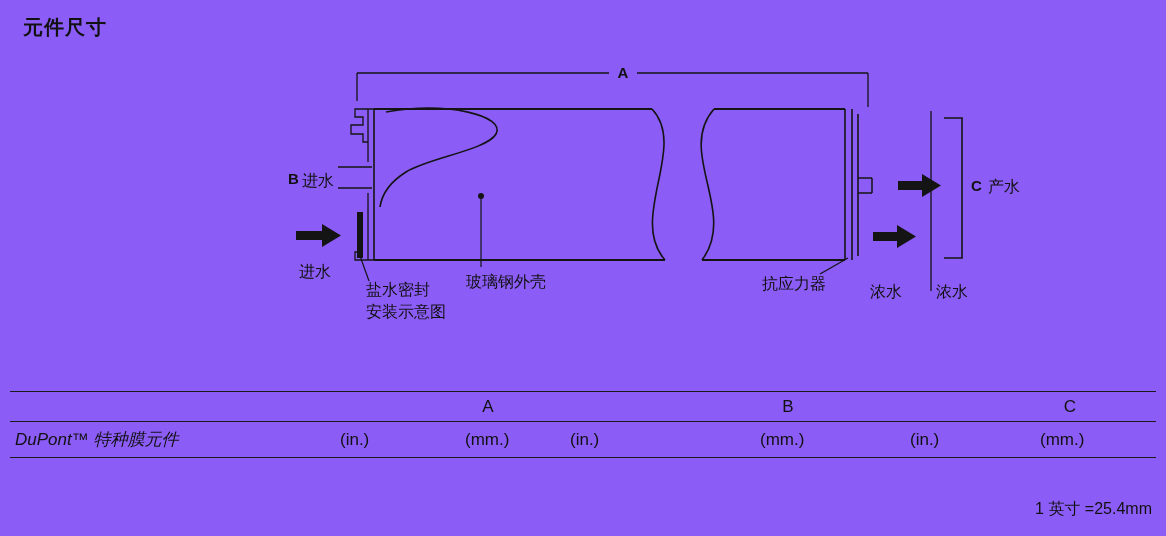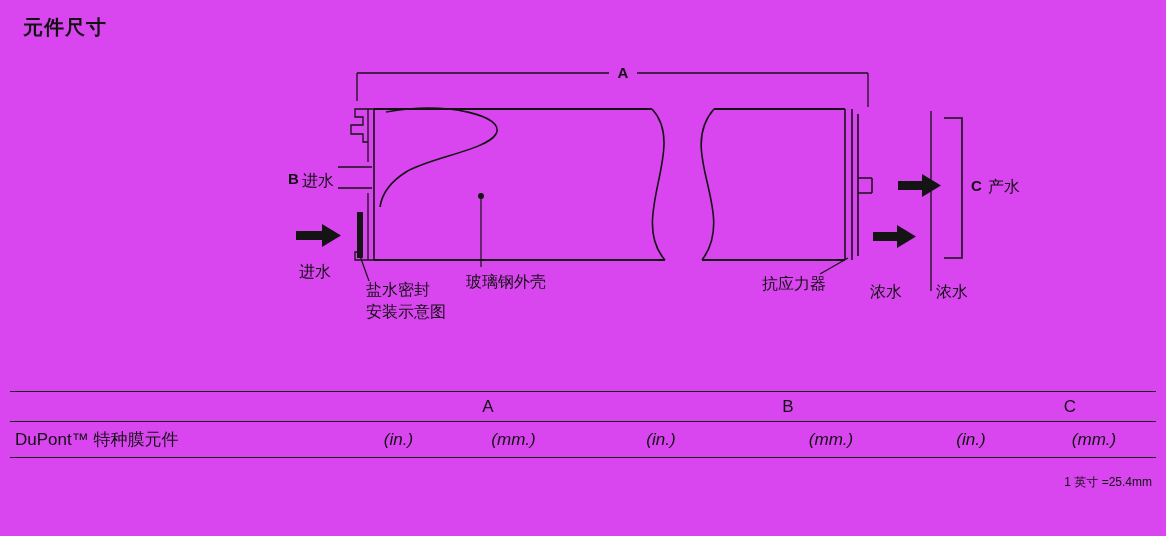--- a/index.html
+++ b/index.html
@@ -1,40 +1,40 @@
 <!DOCTYPE html>
 <html><head>
 <meta charset="utf-8">
 <style>
   * { margin:0; padding:0; box-sizing:border-box; }
   html,body { background:#ffffff; }
   .page {
-    position:relative; width:1166px; height:536px; background:#d946ef;
+    position:relative; width:1166px; height:536px; background:#8b5cf6;
     font-family:"Liberation Sans","DejaVu Sans",sans-serif; color:#111; overflow:hidden;
   }
   .title { position:absolute; left:23px; top:14px; font-size:20px; font-weight:700; letter-spacing:1px; }
   .diagram-svg { position:absolute; left:0; top:0; }
   .diagram-svg line, .diagram-svg path { stroke:#141414; fill:none; stroke-linecap:butt; }
   .diagram-svg .fill { fill:#141414; stroke:none; }
   .diagram-svg circle.fill { stroke:none; }
   .diagram-svg text { font-family:"Liberation Sans","DejaVu Sans",sans-serif; font-size:16px; fill:#111; stroke:none; }
   .diagram-svg text.dim { font-size:15px; font-weight:700; }
   .table-wrap { position:absolute; left:10px; top:391px; width:1146px; }
   table { width:100%; border-collapse:collapse; table-layout:fixed; font-size:17px; color:#111; }
   tr.group-row  { height:30px; border-top:1.5px solid #1a1a1a; border-bottom:1.3px solid #1a1a1a; }
   tr.unit-row   { height:36px; border-bottom:1.5px solid #1a1a1a; }
   tr.data-row   { height:33px; border-bottom:1.5px solid #1a1a1a; }
   th, td { font-weight:400; vertical-align:middle; }
-  .cell-name { text-align:left; padding-left:5px; }
-  .cell-val  { text-align:center; padding-right:8px;font-style:italic; }
+  .cell-name { text-align:left; padding-left:5px;font-style:italic; }
+  .cell-val  { text-align:left; padding-right:8px; }
   .gh { text-align:center; }
   .gh-a { padding-left:66px; }
   .gh-b { padding-left:96px; }
   .gh-c { padding-left:74px; }
-  .footnote { position:absolute; right:14px; top:474px; font-size:12px; }
+  .footnote { position:absolute; right:14px; top:499px; font-size:16px; }
 </style>
 </head>
 <body>
 
 <div class="page">
 
   <h1 class="title">元件尺寸</h1>
 
   <svg class="diagram-svg" width="1166" height="372" viewBox="0 0 1166 372">
 

